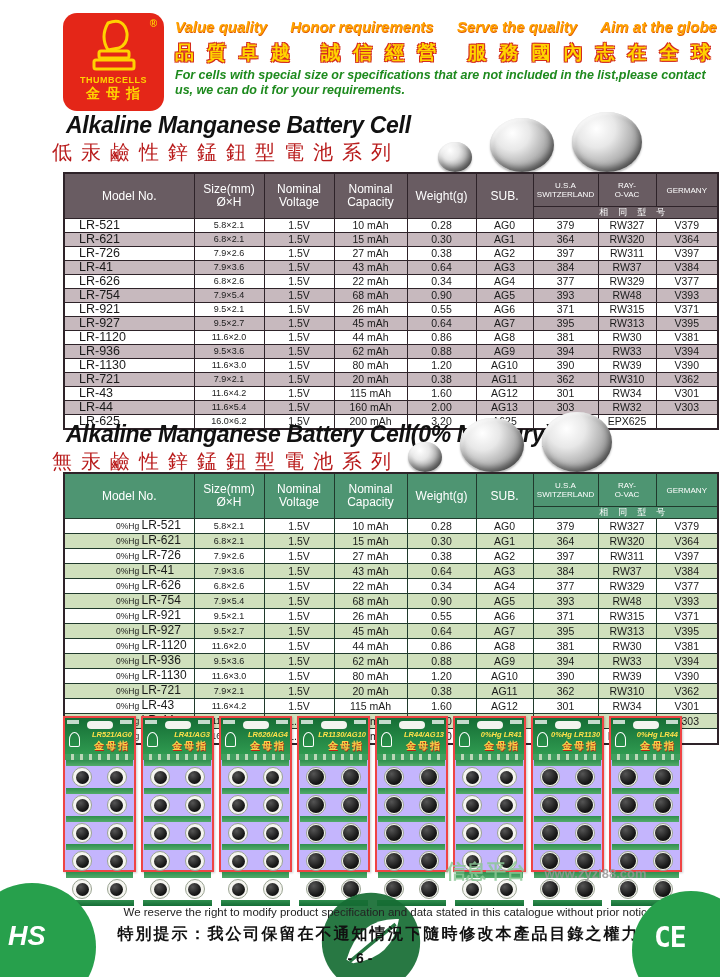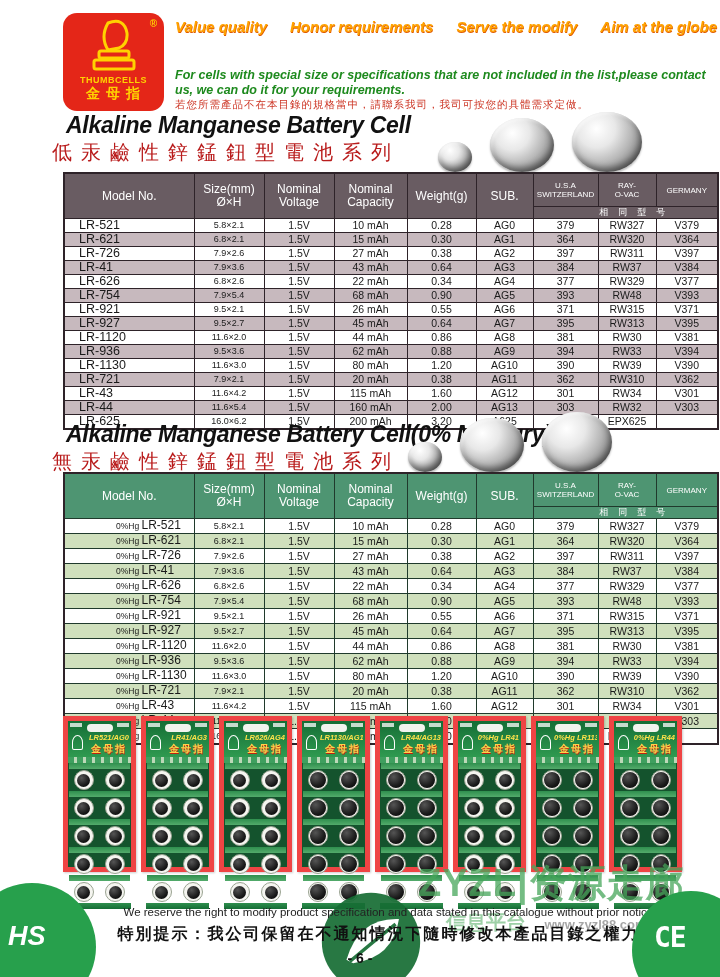--- a/index.html
+++ b/index.html
@@ -53,21 +53,21 @@
   table.spec tbody td{height:13px;line-height:13px;font-size:10.5px;color:#1a1a1a;background:#fff;}
   table.spec tbody td.c0{text-align:left;padding-left:14px;font-size:12.5px;}
   #table2 tbody td.c0{padding-left:5px;font-size:12px;}
   table.spec tbody td.c1{font-size:9px;}
   table.spec tbody tr.alt td{background:#c7b9be;}
   #table2 tbody tr.alt td{background:#d0e0bd;}
   td .hg{font-size:8.5px;padding-left:46px;}
 
   
   #packs{position:absolute;left:63px;top:716px;width:622px;display:flex;gap:5px;}
-  .pack{width:73px;height:156px;background:#14532d;border:5px solid #ef4444;box-sizing:border-box;box-shadow:1px 1px 2px rgba(0,0,0,.2);}
+  .pack{width:73px;height:156px;background:#c4b5fd;border:2px solid #ef4444;box-sizing:border-box;box-shadow:1px 1px 2px rgba(0,0,0,.2);}
   .pack-head{position:relative;height:36px;background:linear-gradient(#156d35,#2f9a50);}
   .hang{position:absolute;top:3px;left:50%;transform:translateX(-50%);width:26px;height:8px;background:#f2f4ee;border-radius:4px;}
   .tb{position:absolute;top:2px;width:12px;height:4px;background:rgba(255,255,255,.75);}
   .tb.l{left:2px;} .tb.r{right:2px;}
   .pack-label{position:absolute;top:12px;right:2px;left:18px;font-size:7.5px;font-weight:bold;font-style:italic;color:#ffe24a;text-align:right;white-space:nowrap;overflow:hidden;}
   .pack-brand{position:absolute;top:21px;right:4px;font-size:10px;font-weight:bold;color:#ffd24a;letter-spacing:2px;text-shadow:.5px .5px 0 #c02010;}
   .thumb-ic{position:absolute;left:4px;top:14px;width:9px;height:13px;border:1px solid #fff;border-radius:50% 50% 2px 2px;}
   .head-strip{height:6px;background:repeating-linear-gradient(90deg,#3f9f5f 0 6px,#bcd8b8 6px 9px);}
   .prow .pstrip{height:6px;background:linear-gradient(#2f8f4e,#53ab6b);margin:0 1px;}
   .pcells{height:22px;display:flex;justify-content:space-around;align-items:center;}
@@ -104,25 +104,25 @@
       <rect x="17" y="32" width="30" height="7" rx="2" fill="none" stroke="#ffd200" stroke-width="3"></rect>
       <rect x="12" y="41" width="40" height="9" rx="2" fill="none" stroke="#ffd200" stroke-width="3"></rect>
     </svg>
     <div class="brand">THUMBCELLS</div>
     <div class="brand-cn">金母指</div>
   </div>
 
   <div id="slogans">
     <span>Value quality</span>
     <span>Honor requirements</span>
-    <span>Serve the modify</span>
+    <span>Serve the quality</span>
     <span>Aim at the globe</span>
   </div>
+  <div id="slogan-cn">品質卓越 誠信經營 服務國內志在全球</div>
   <div id="note-en">For cells with special size or specifications that are not included in the list,please contact us, we can do it for your requirements.</div>
-  <div id="note-cn">若您所需產品不在本目錄的規格當中，請聯系我司，我司可按您的具體需求定做。</div>
 
   <div class="sec-title" id="t1-en">Alkaline Manganese Battery Cell</div>
   <div class="sec-title-cn" id="t1-cn">低汞鹼性鋅錳鈕型電池系列</div>
   <div class="cells-photo" id="photo1">
     <div class="cell-ph s"></div>
     <div class="cell-ph m"></div>
     <div class="cell-ph l"></div>
   </div>
 
   <table class="spec" id="table1">
@@ -1060,21 +1060,20 @@
             <span class="blister">
               <span class="bcell"></span>
             </span>
           </div>
         </div>
         <div class="pack-foot"></div>
       </div>
     </div>
 
   <div id="wm">
-    <div class="w1">ZYZL|资源走廊</div>
     <div>
       <span class="w2">信息平台</span>
       <span class="w3">www.zyzl88.com</span>
     </div>
   </div>
   <svg id="wm-leaf" width="118" height="100" viewBox="0 0 118 118">
     <circle cx="59" cy="59" r="58" fill="#166d34"></circle>
     <path d="M30,80 Q45,30 92,32 Q85,78 38,84 Z" fill="#ffffff"></path>
     <path d="M34,82 Q60,60 88,38" stroke="#166d34" stroke-width="4" fill="none"></path>
   </svg>

